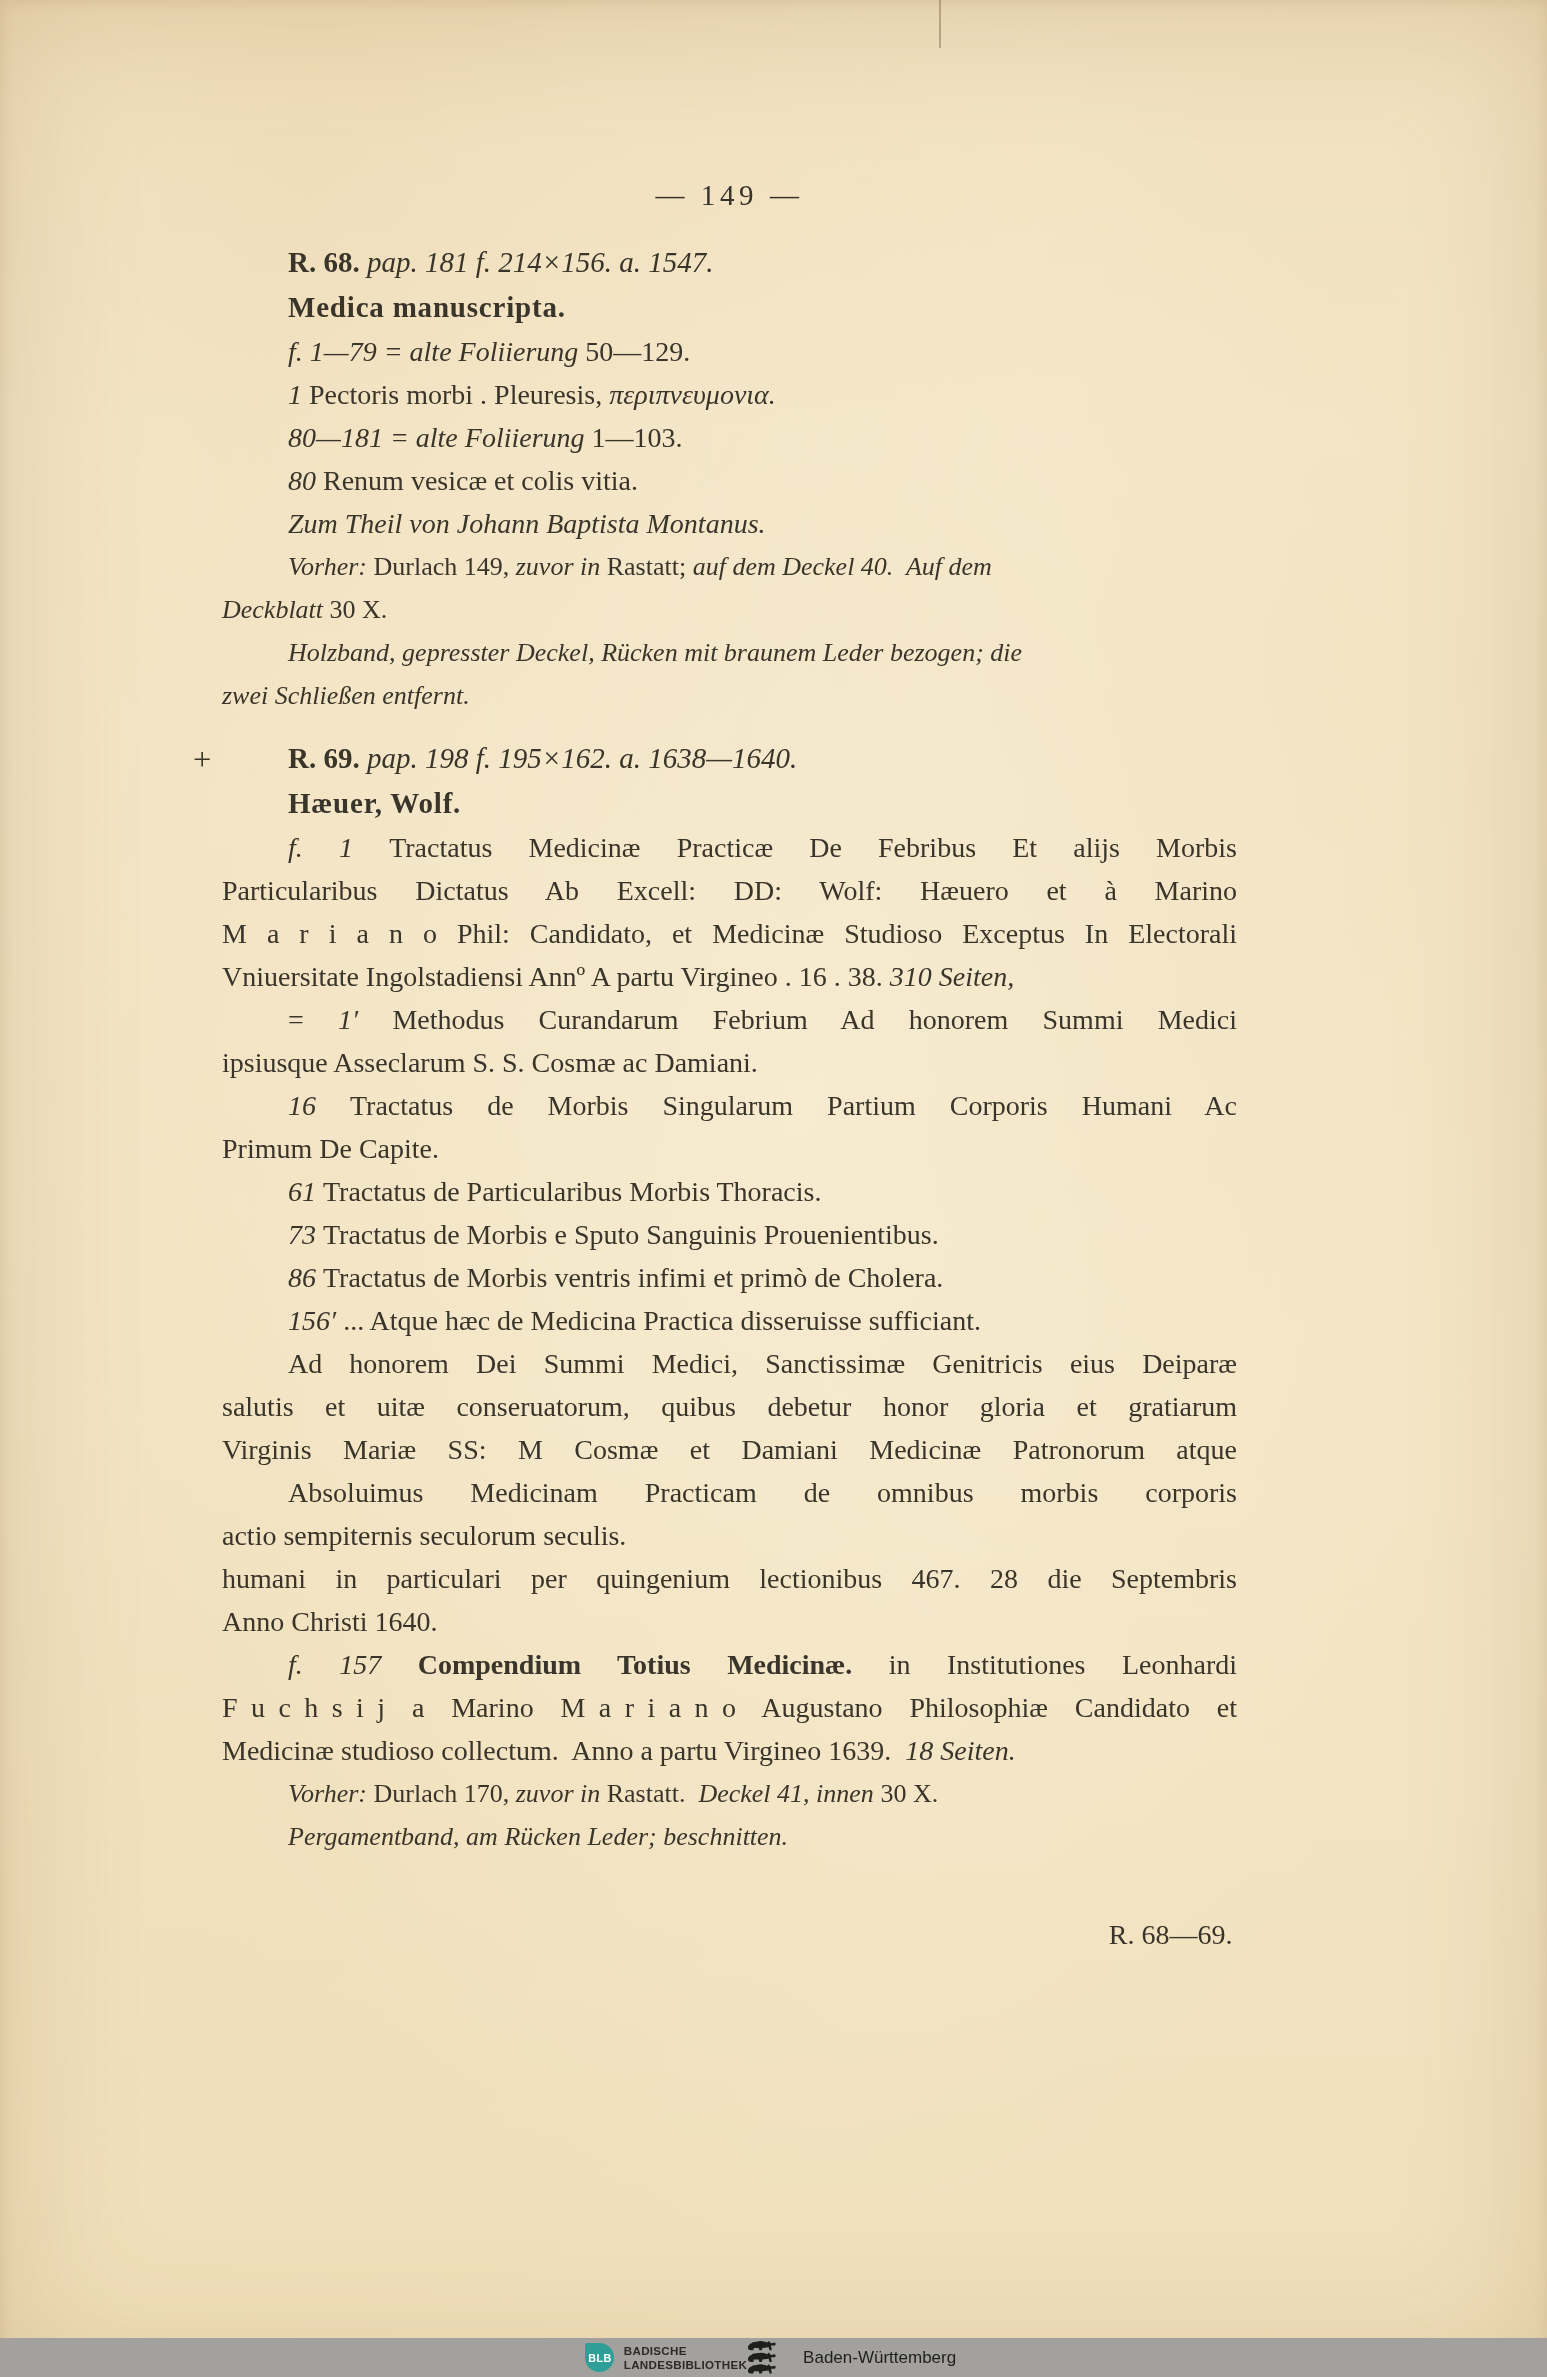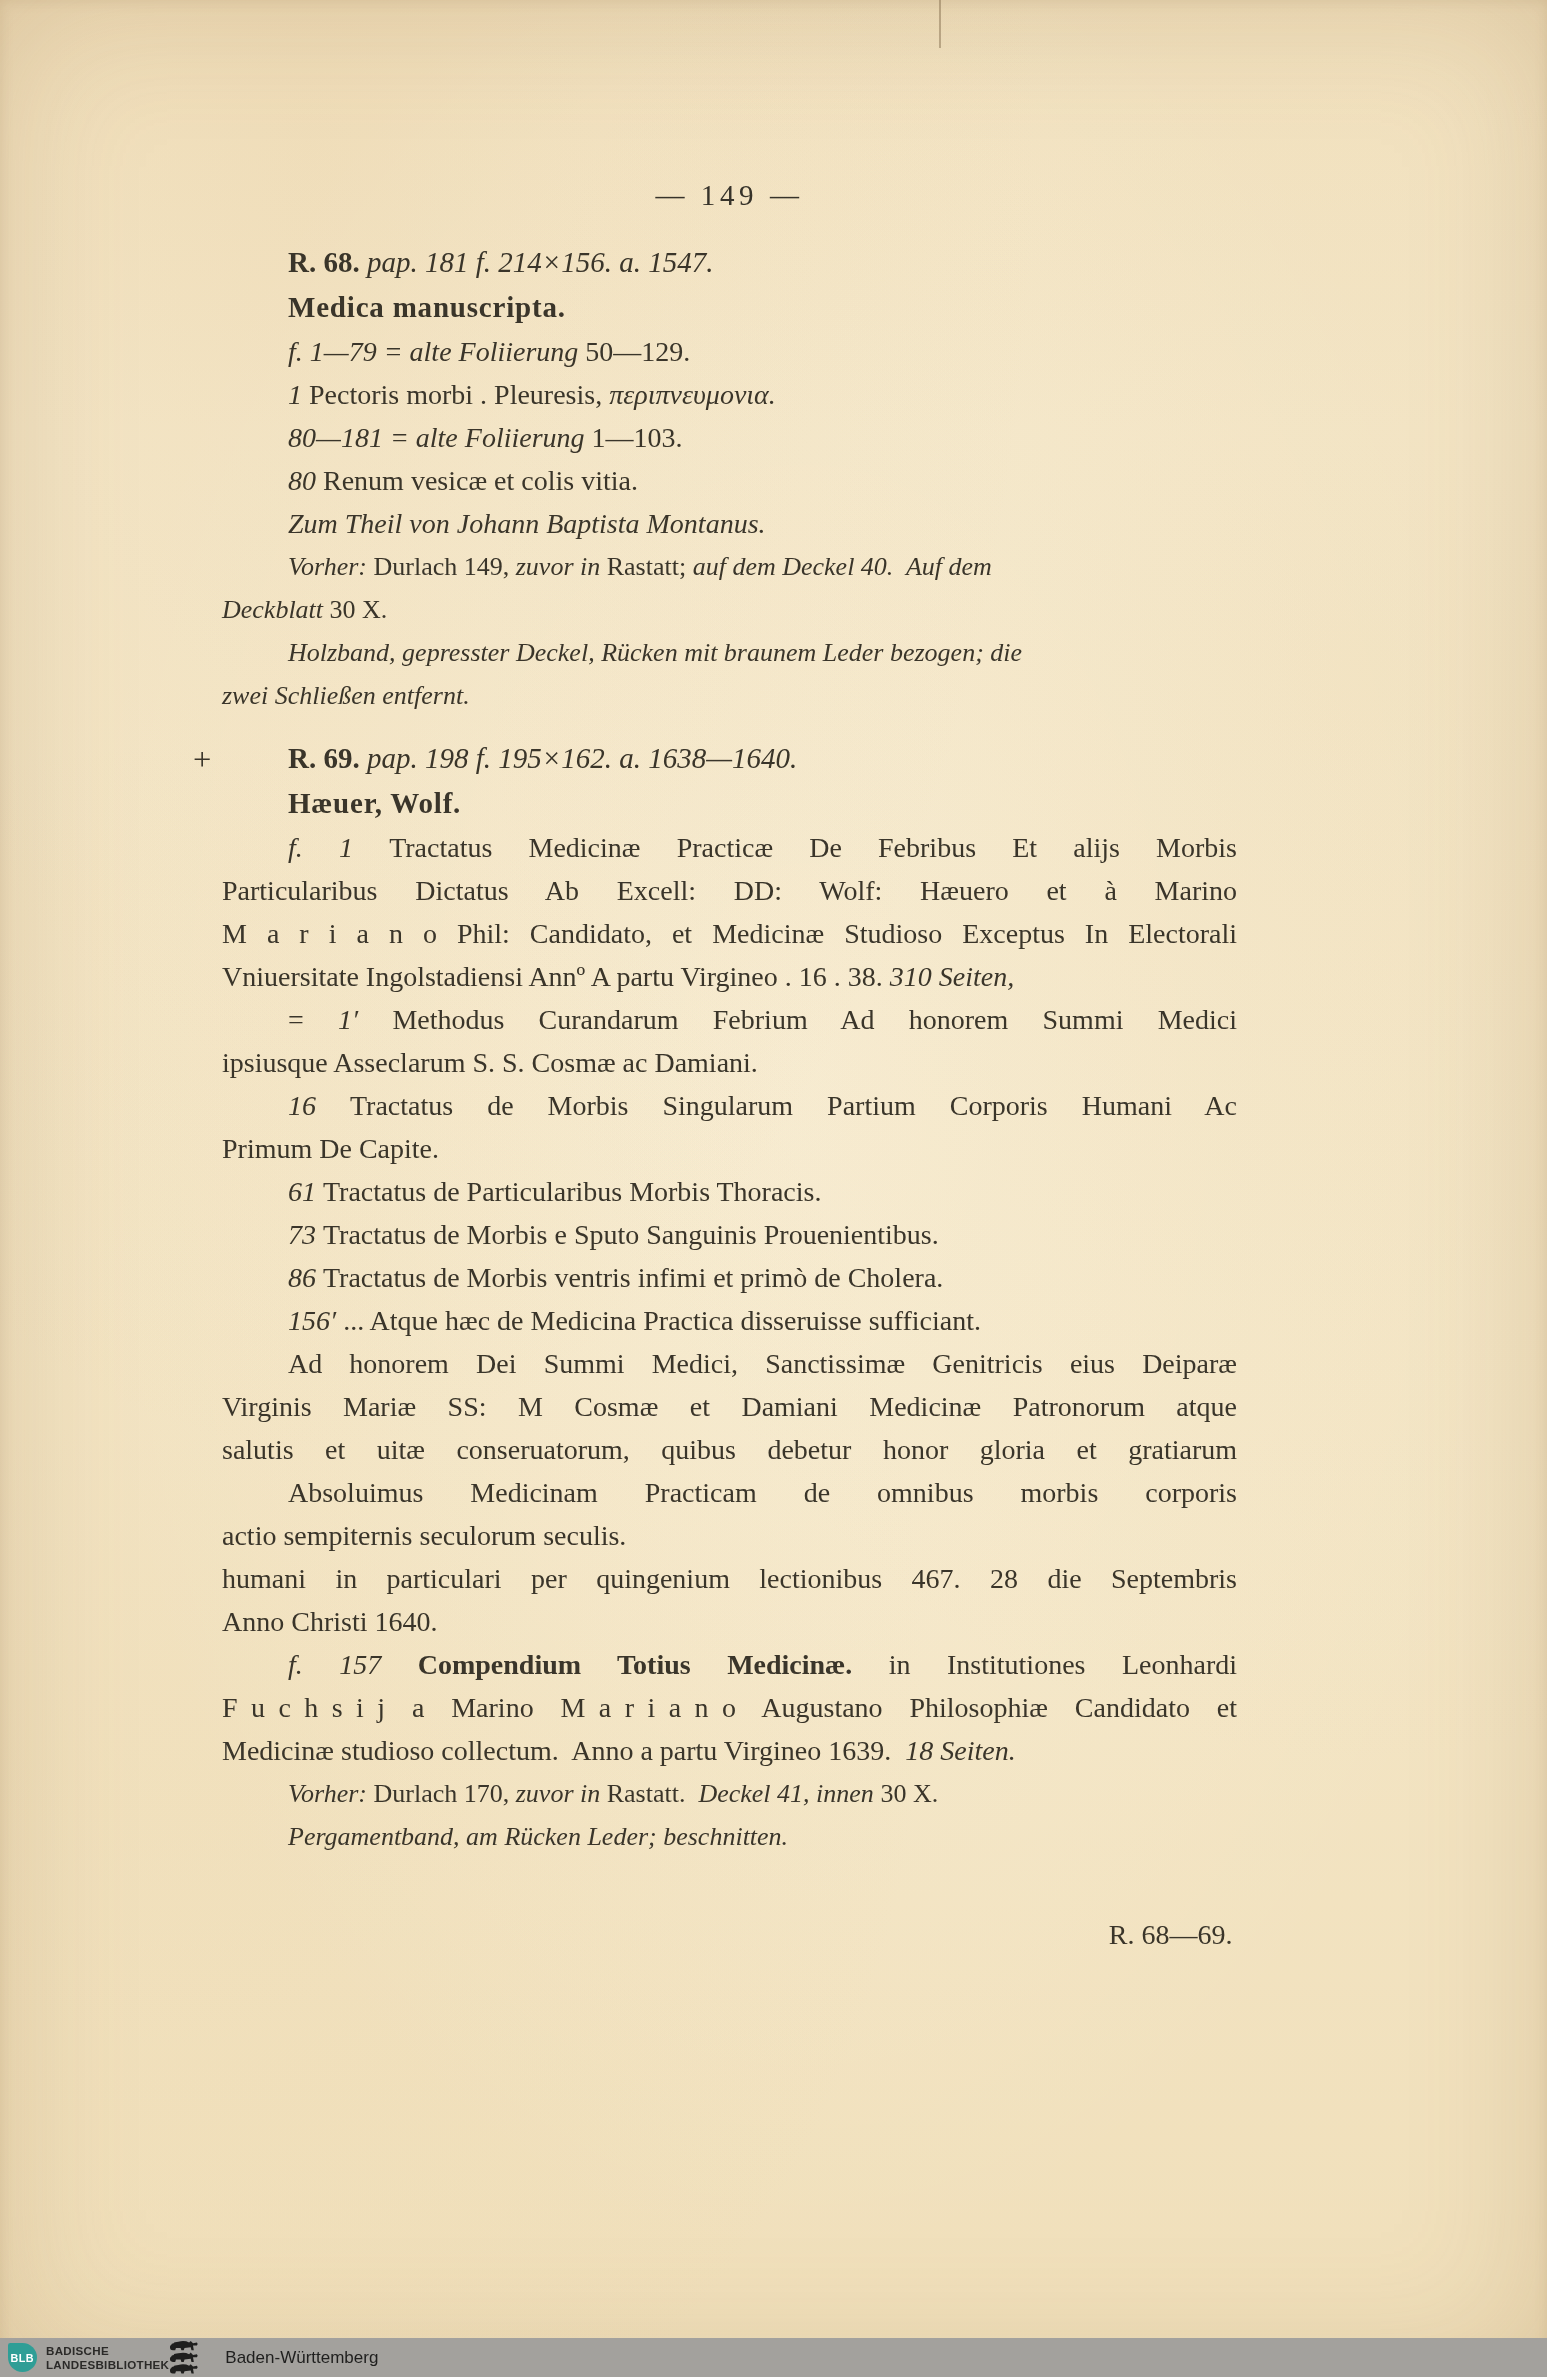--- a/index.html
+++ b/index.html
@@ -48,21 +48,21 @@
   .just{text-align:justify;text-align-last:justify;}
   .note{font-size:26px;}
   .it{font-style:italic;}
   .bd{font-weight:bold;}
   .rm{font-style:normal;}
   .signature{
     margin-top:55px;text-align:right;font-size:28px;padding-right:4.6px;
   }
   .footer{
     position:absolute;left:0;bottom:0;width:100%;height:39px;
-    background:#a3a19d;display:flex;align-items:center;justify-content:flex-start;
+    background:#a3a19d;display:flex;align-items:center;justify-content:center;
     font-family:"Liberation Sans","DejaVu Sans",sans-serif;
   }
   .footer-left{display:flex;align-items:center;gap:9.3px;padding-left:7.7px;}
   .blb-logo{
     width:29px;height:29px;background:#2f9e96;
     border-radius:2.3px 50% 50% 50%;
     display:flex;align-items:center;justify-content:center;
     color:#ffffff;font-weight:bold;font-size:10.8px;letter-spacing:0.4px;
   }
   .blb-text{display:flex;flex-direction:column;justify-content:center;
@@ -109,22 +109,22 @@
           <div class="tline "><span class="run rm">Vniuersitate Ingolstadiensi Annº A partu Virgineo . 16 . 38. </span><span class="run it">310 Seiten,</span></div>
           <div class="tline ind just"><span class="run rm">= </span><span class="run it">1′ </span><span class="run rm">Methodus Curandarum Febrium Ad honorem Summi Medici</span></div>
           <div class="tline "><span class="run rm">ipsiusque Asseclarum S. S. Cosmæ ac Damiani.</span></div>
           <div class="tline ind just"><span class="run it">16 </span><span class="run rm">Tractatus de Morbis Singularum Partium Corporis Humani Ac</span></div>
           <div class="tline "><span class="run rm">Primum De Capite.</span></div>
           <div class="tline ind"><span class="run it">61 </span><span class="run rm">Tractatus de Particularibus Morbis Thoracis.</span></div>
           <div class="tline ind"><span class="run it">73 </span><span class="run rm">Tractatus de Morbis e Sputo Sanguinis Prouenientibus.</span></div>
           <div class="tline ind"><span class="run it">86 </span><span class="run rm">Tractatus de Morbis ventris infimi et primò de Cholera.</span></div>
           <div class="tline ind"><span class="run it">156′ </span><span class="run rm">... Atque hæc de Medicina Practica disseruisse sufficiant.</span></div>
           <div class="tline ind just"><span class="run rm">Ad honorem Dei Summi Medici, Sanctissimæ Genitricis eius Deiparæ</span></div>
+          <div class="tline just"><span class="run rm">salutis et uitæ conseruatorum, quibus debetur honor gloria et gratiarum</span></div>
           <div class="tline just"><span class="run rm">Virginis Mariæ SS: M Cosmæ et Damiani Medicinæ Patronorum atque</span></div>
-          <div class="tline just"><span class="run rm">salutis et uitæ conseruatorum, quibus debetur honor gloria et gratiarum</span></div>
           <div class="tline ind just"><span class="run rm">Absoluimus Medicinam Practicam de omnibus morbis corporis</span></div>
           <div class="tline "><span class="run rm">actio sempiternis seculorum seculis.</span></div>
           <div class="tline just"><span class="run rm">humani in particulari per quingenium lectionibus 467. 28 die Septembris</span></div>
           <div class="tline "><span class="run rm">Anno Christi 1640.</span></div>
           <div class="tline ind just"><span class="run it">f. 157 </span><span class="run bd">Compendium Totius Medicinæ.</span><span class="run rm"> in Institutiones Leonhardi</span></div>
           <div class="tline just"><span class="run rm">F u c h s i j  a  Marino  M a r i a n o  Augustano  Philosophiæ  Candidato  et</span></div>
           <div class="tline "><span class="run rm">Medicinæ studioso collectum.  Anno a partu Virgineo 1639.  </span><span class="run it">18 Seiten.</span></div>
           <div class="tline ind note"><span class="run it">Vorher: </span><span class="run rm">Durlach 170, </span><span class="run it">zuvor in </span><span class="run rm">Rastatt.  </span><span class="run it">Deckel 41, innen </span><span class="run rm">30 X.</span></div>
           <div class="tline ind note"><span class="run it">Pergamentband, am Rücken Leder; beschnitten.</span></div>
         </div>

